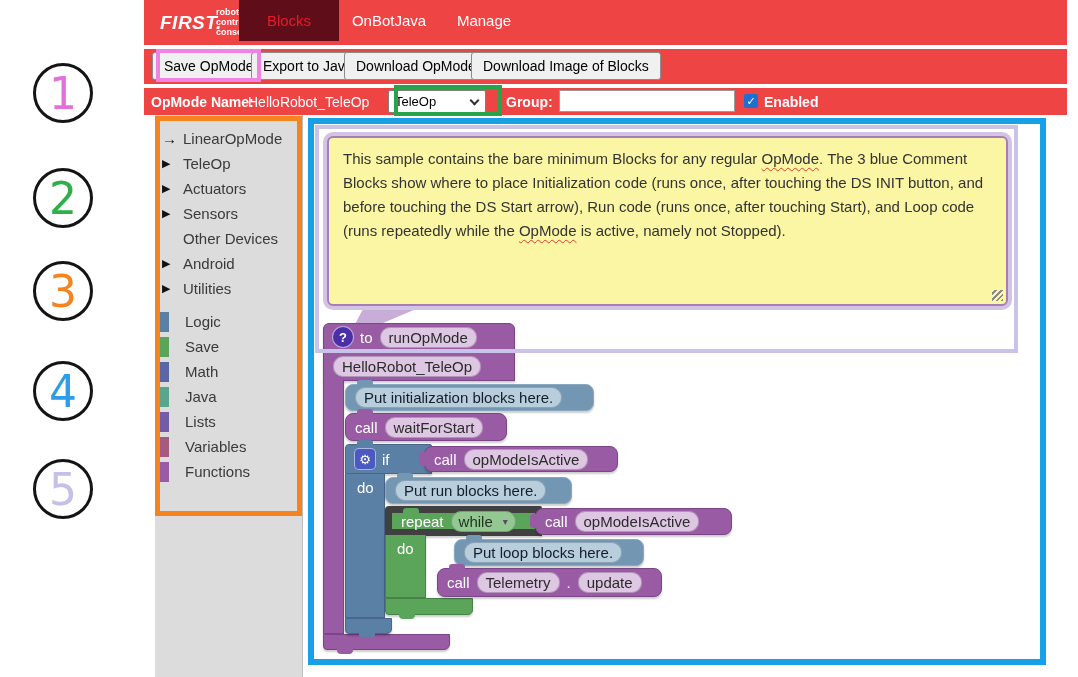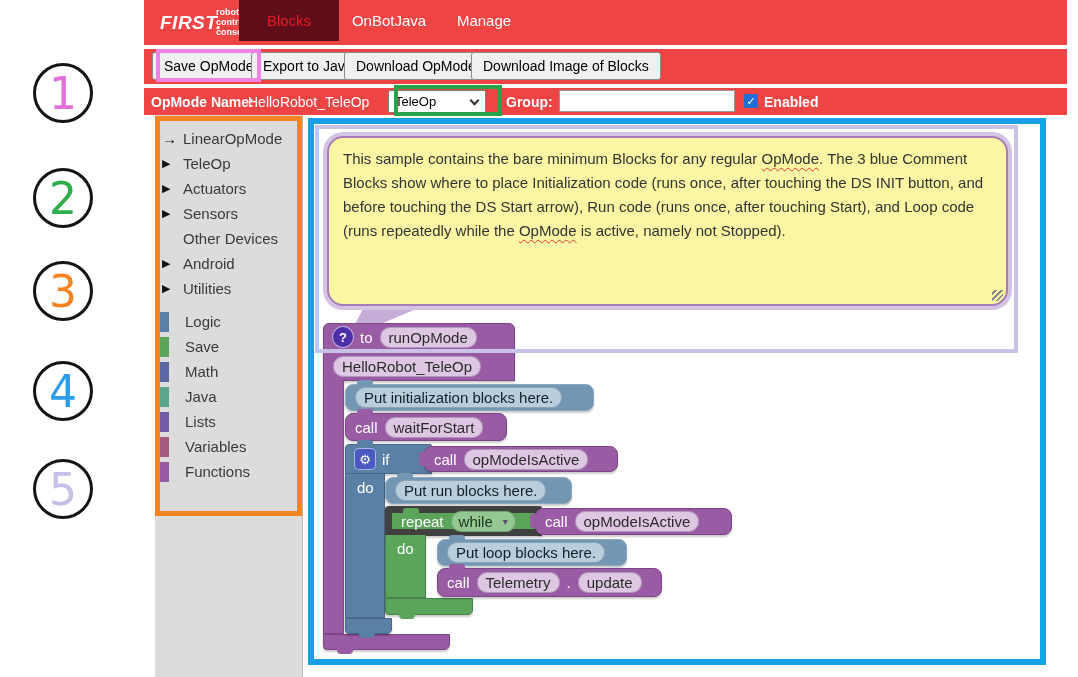--- a/index.html
+++ b/index.html
@@ -59,21 +59,21 @@
   .tree-lbl { font-size:15px; color:#3a3a3a; }
   .tb-gap { height:8px; }
   .cat-row { height:25px; display:flex; align-items:center; padding-left:5px; cursor:pointer; }
   .cat-bar { width:9px; height:20px; margin-right:16px; }
   .cat-lbl { font-size:15px; color:#3a3a3a; }
 
   
   .workspace { position:absolute; left:303px; top:115px; width:775px; height:562px; background:#fff; }
 
   .bubble { position:absolute; left:24px; top:21px; width:681px; height:170px; background:#fbf6a3;
-            border:2px solid #a87cb8; border-radius:16px; box-shadow:0 0 0 4px #d4c4e4;
+            border:2px solid #a87cb8; border-radius:6px; box-shadow:0 0 0 4px #d4c4e4;
             padding:9px 14px; font-size:15px; line-height:24px; color:#333; z-index:2; }
   .squiggle { text-decoration:underline; text-decoration-style:wavy; text-decoration-color:#e03a2f;
               text-decoration-thickness:1px; text-underline-offset:3px; }
   .resize-h { position:absolute; right:3px; bottom:3px; width:11px; height:11px;
               background:repeating-linear-gradient(135deg, transparent 0 2px, #8a8a8a 2px 4px); }
   .tail { position:absolute; left:43px; top:189px; width:82px; height:34px; background:#c9add9;
           clip-path:polygon(24% 0, 100% 0, 2% 100%); z-index:2; }
 
   
   .blk { position:absolute; display:flex; align-items:center; gap:7px; padding:0 9px;
@@ -114,21 +114,21 @@
   .call-wait  { left:42px;  top:298px; width:162px; height:28px; }
   .if-head    { left:42px;  top:329px; width:87px;  height:30px; border-radius:4px 2px 0 0; }
   .call-act1  { left:121px; top:331px; width:194px; height:26px; }
   .if-spine   { left:42px;  top:359px; width:40px;  height:144px; background:#5b80a5; border:1px solid #48678a; border-top:none; }
   .if-bottom  { left:42px;  top:503px; width:47px;  height:16px; background:#5b80a5; border:1px solid #48678a; border-radius:0 0 5px 4px; }
   .cmt-run    { left:82px;  top:362px; width:187px; height:27px; }
   .rep-head   { left:82px;  top:391px; width:157px; height:30px; border-radius:4px 2px 0 0; }
   .call-act2  { left:232px; top:393px; width:197px; height:27px; }
   .rep-spine  { left:82px;  top:420px; width:41px;  height:63px; background:#5ba55b; border:1px solid #478349; border-top:none; }
   .rep-bottom { left:82px;  top:483px; width:88px;  height:17px; background:#5ba55b; border:1px solid #478349; border-radius:0 0 5px 4px; }
-  .cmt-loop   { left:134px; top:424px; width:190px; height:27px; }
+  .cmt-loop   { left:151px; top:424px; width:190px; height:27px; }
   .call-tel   { left:134px; top:453px; width:225px; height:29px; }
 
   
   .ann { position:absolute; z-index:30; pointer-events:none; }
   .ann1 { left:156px; top:49px;  width:105px; height:33px;  border:4px solid #ef83e4; }
   .ann2 { left:394px; top:85px;  width:108px; height:31px;  border:4px solid #27a449; }
   .ann3 { left:155px; top:116px; width:147px; height:400px; border:5px solid #f5831f; }
   .ann4 { left:308px; top:118px; width:738px; height:547px; border:6px solid #17a0e6; }
   .ann5 { left:315px; top:125px; width:703px; height:228px; border:4px solid #c9c3ea; }
 </style>

